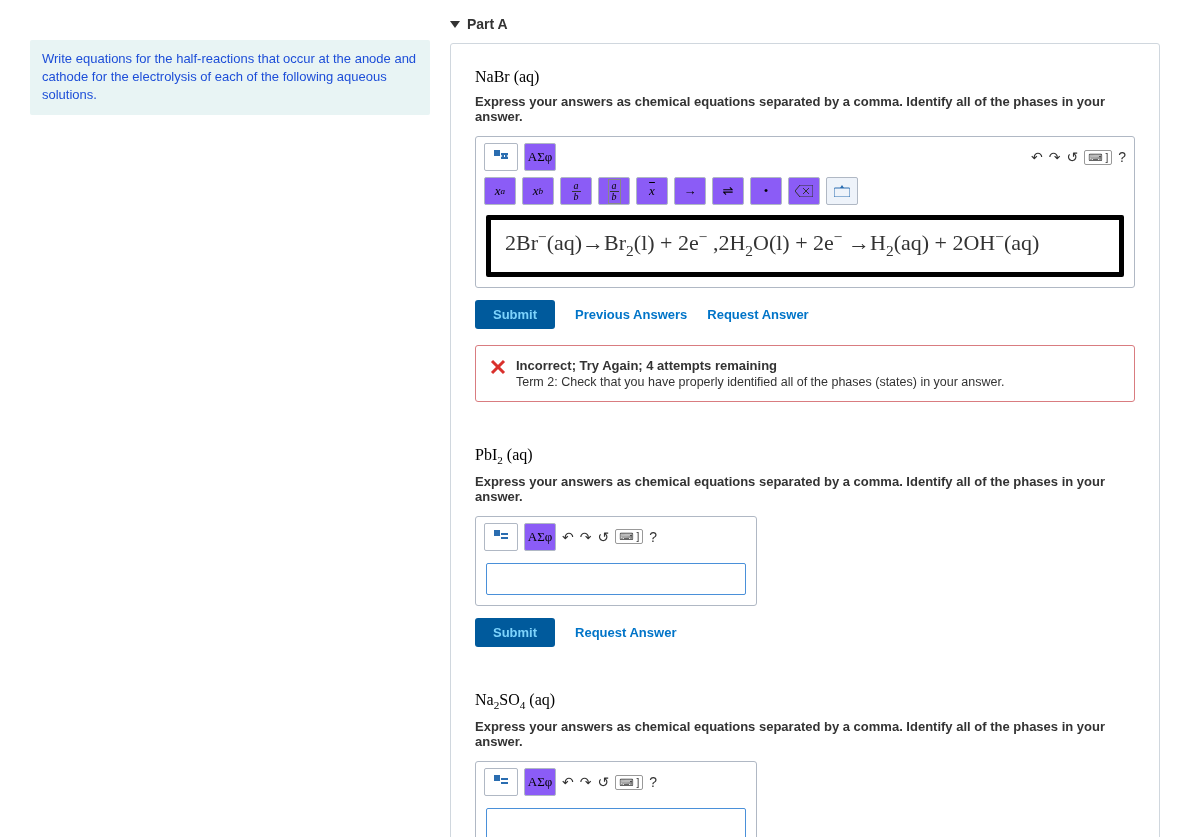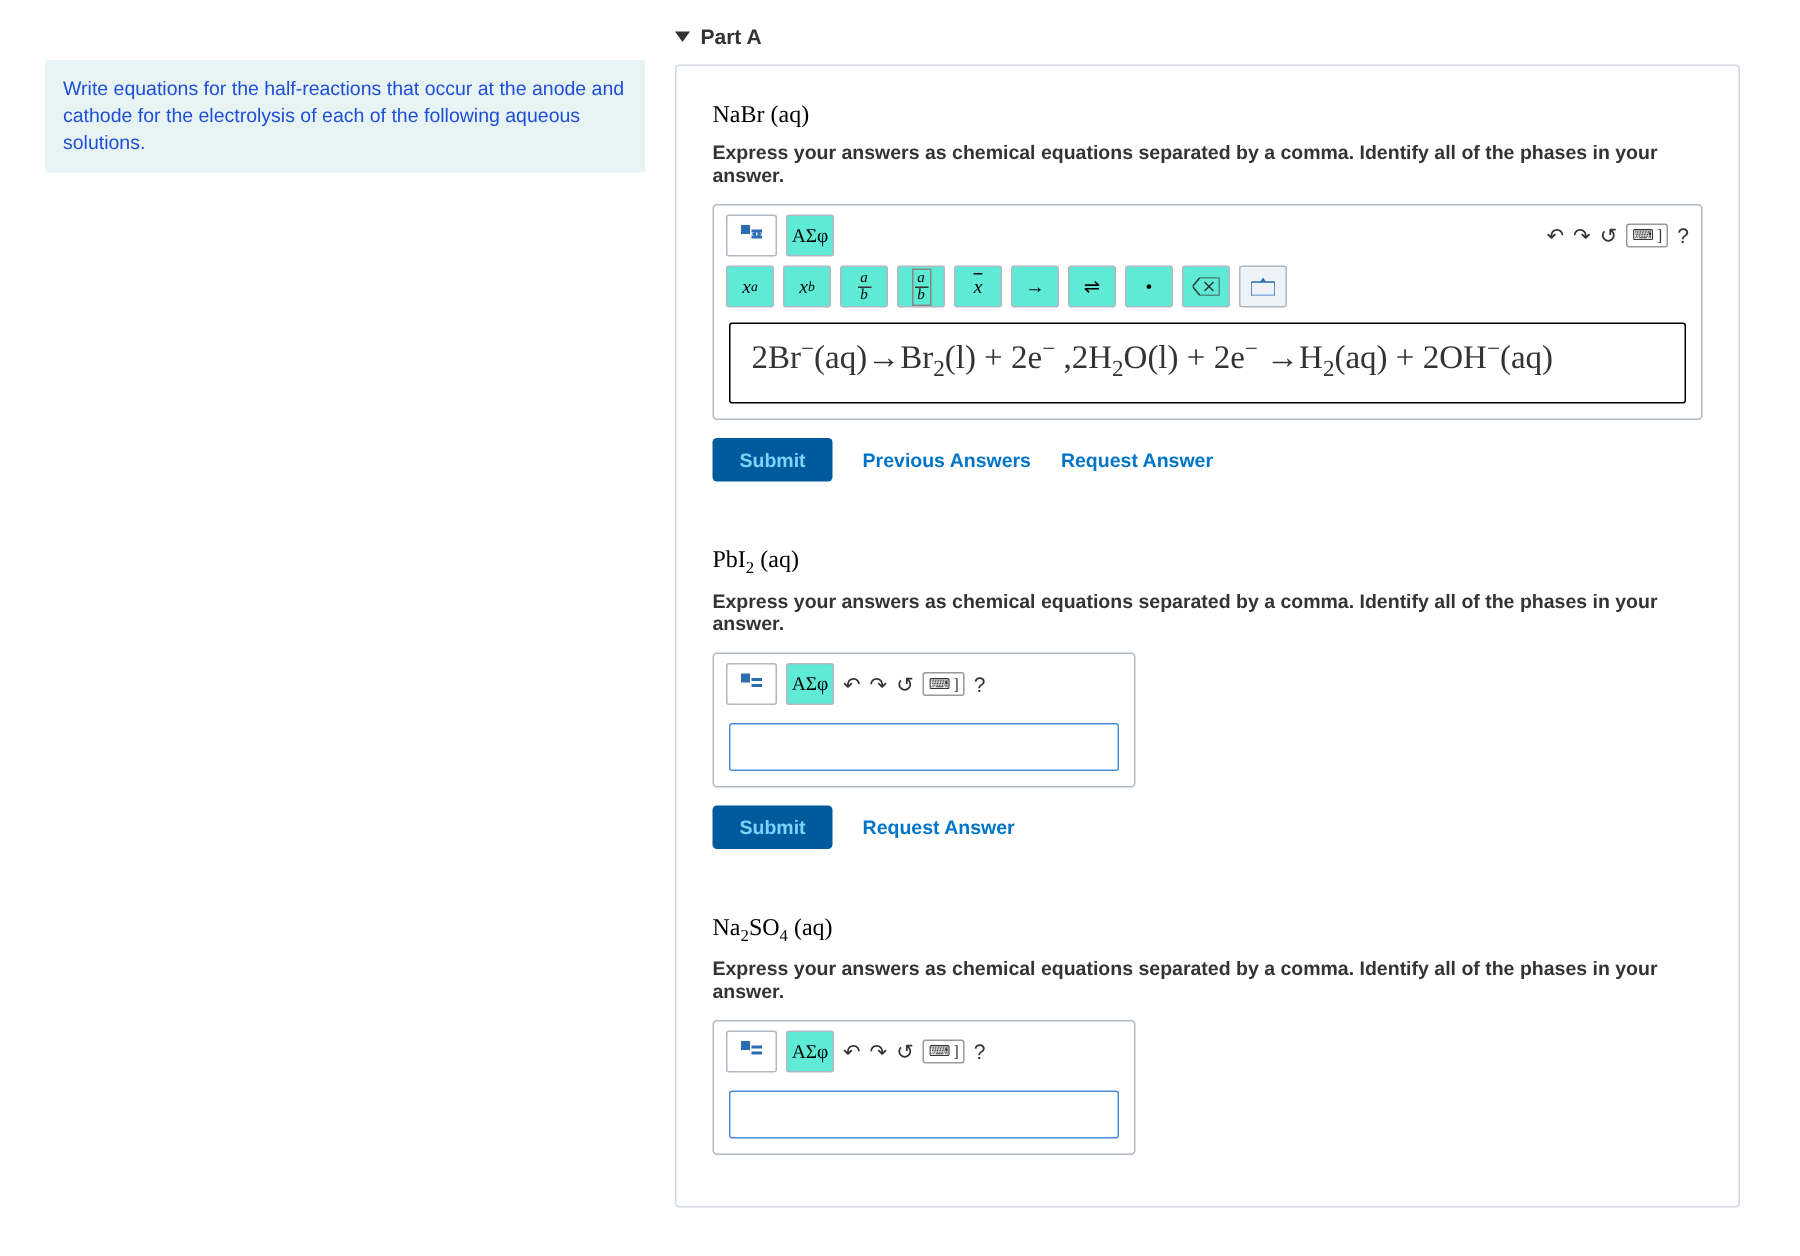--- a/index.html
+++ b/index.html
@@ -12,25 +12,25 @@
 .part-header svg { width: 10px; height: 10px; }
 .part-title { font-weight: bold; font-size: 14px; }
 .main-panel { border: 1px solid #d0d7de; border-radius: 3px; padding: 0; margin-top: 2px; }
 .subpart { padding: 24px 24px 34px 24px; }
 .subpart + .subpart { padding-top: 10px; }
 .compound { font-family: 'Times New Roman', serif; font-size: 16px; color: #000; margin-bottom: 8px; }
 .instructions { font-weight: bold; font-size: 13px; color: #333; margin-bottom: 12px; }
 .editor { border: 1px solid #b0b8c4; border-radius: 3px; background: #fff; display: inline-block; min-width: 200px; }
 .editor.wide { display: block; }
 .toolbar { display: flex; align-items: center; padding: 6px 8px; gap: 6px; }
-.tool-btn { border: 1px solid #b0b8c4; background: #5eead4; border-radius: 2px; height: 28px; min-width: 32px; display: flex; align-items: center; justify-content: center; cursor: pointer; font-family: 'Times New Roman', serif; font-size: 13px; }
+.tool-btn { border: 1px solid #b0b8c4; background: #8b5cf6; border-radius: 2px; height: 28px; min-width: 32px; display: flex; align-items: center; justify-content: center; cursor: pointer; font-family: 'Times New Roman', serif; font-size: 13px; }
 .tool-btn-main { display:flex; align-items:center; gap:2px; height:28px; min-width:34px; border:1px solid #b0b8c4; border-radius:2px; justify-content:center; cursor:pointer; background:#fff; padding:0 4px;}
 .spacer-right{ margin-left:auto; display:flex; gap:6px; align-items:center; }
 .tb-icon { font-size: 14px; color: #333; }
-.answer-line { padding: 8px 10px 12px 14px; font-family: 'Times New Roman', serif; font-size: 22px; border: 1px solid #000000; margin: 4px 10px 10px 10px; border-radius:2px; }
+.answer-line { padding: 8px 10px 12px 14px; font-family: 'Times New Roman', serif; font-size: 22px; border: 5px solid #000000; margin: 4px 10px 10px 10px; border-radius:2px; }
 .answer-input { width: 260px; border: 1px solid #4a90d9; height: 32px; margin: 6px 10px 10px 10px; border-radius:2px; padding:4px 6px; font-family:'Times New Roman', serif; font-size:14px; }
 .button-row { display: flex; align-items: center; gap: 20px; margin-top: 12px; }
 .submit-btn { background: #005a9c; color: #7dd3fc; border: none; padding: 7px 18px; border-radius: 3px; font-size: 13px; font-weight: bold; cursor: pointer; }
 .link { color: #0074c8; font-weight: bold; font-size: 13px; cursor: pointer; }
 .feedback { border: 1px solid #d97c80; border-radius: 3px; padding: 12px 14px; margin-top: 16px; display:flex; gap:10px; align-items:flex-start; background:#fff; }
 .feedback svg { flex-shrink: 0; width: 16px; height: 16px; margin-top:1px; }
 .feedback-title { font-weight: bold; color: #333; margin-bottom: 2px; }
 .feedback-body { font-size: 12.5px; color: #333; }
 .frac { display:inline-flex; flex-direction:column; align-items:center; font-size:10px; line-height:1; }
 .frac .top { border-bottom:1px solid #333; padding:0 2px; }
@@ -130,20 +130,32 @@
           </div>
           <div class="answer-line">2Br<sup>−</sup>(aq)→Br<sub>2</sub>(l) + 2e<sup>−</sup> ,2H<sub>2</sub>O(l) + 2e<sup>−</sup> →H<sub>2</sub>(aq) + 2OH<sup>−</sup>(aq)</div>
         </div>
 
         <div class="button-row">
           <button class="submit-btn">Submit</button>
           <a class="link">Previous Answers</a>
           <a class="link">Request Answer</a>
         </div>
 
+        <div class="feedback">
+          <span>
+            <svg viewBox="0 0 16 16">
+                <line x1="2" y1="2" x2="14" y2="14" stroke="#d9302c" stroke-width="3"></line>
+                <line x1="14" y1="2" x2="2" y2="14" stroke="#d9302c" stroke-width="3"></line>
+              </svg>
+          </span>
+          <div>
+            <div class="feedback-title">Incorrect; Try Again; 4 attempts remaining</div>
+            <div class="feedback-body">Term 2: Check that you have properly identified all of the phases (states) in your answer.</div>
+          </div>
+        </div>
       </div>
 
       <div class="subpart">
         <div class="compound">PbI<sub>2</sub> (aq)</div>
         <div class="instructions">Express your answers as chemical equations separated by a comma. Identify all of the phases in your answer.</div>
 
         <div class="editor">
           <div class="toolbar">
             <button class="tool-btn-main active">
               <svg width="16" height="16" viewBox="0 0 16 16">

